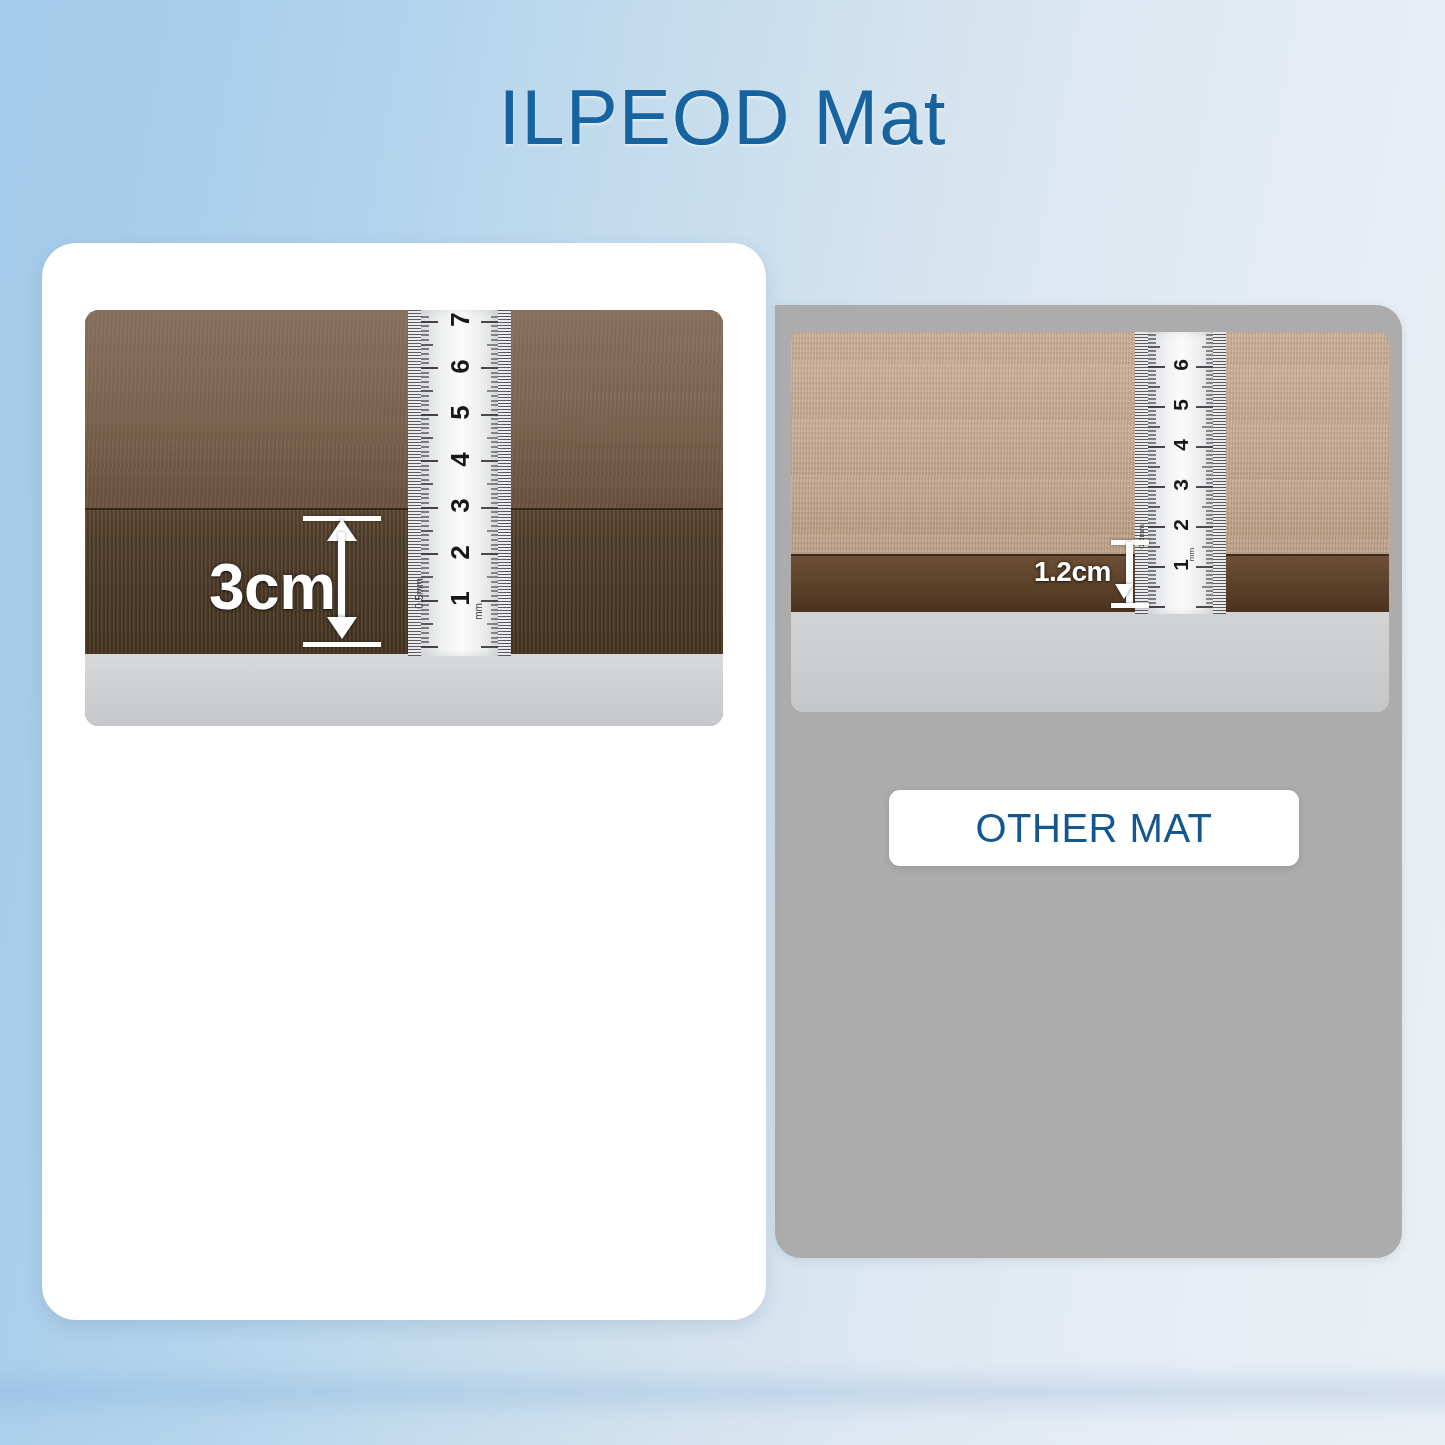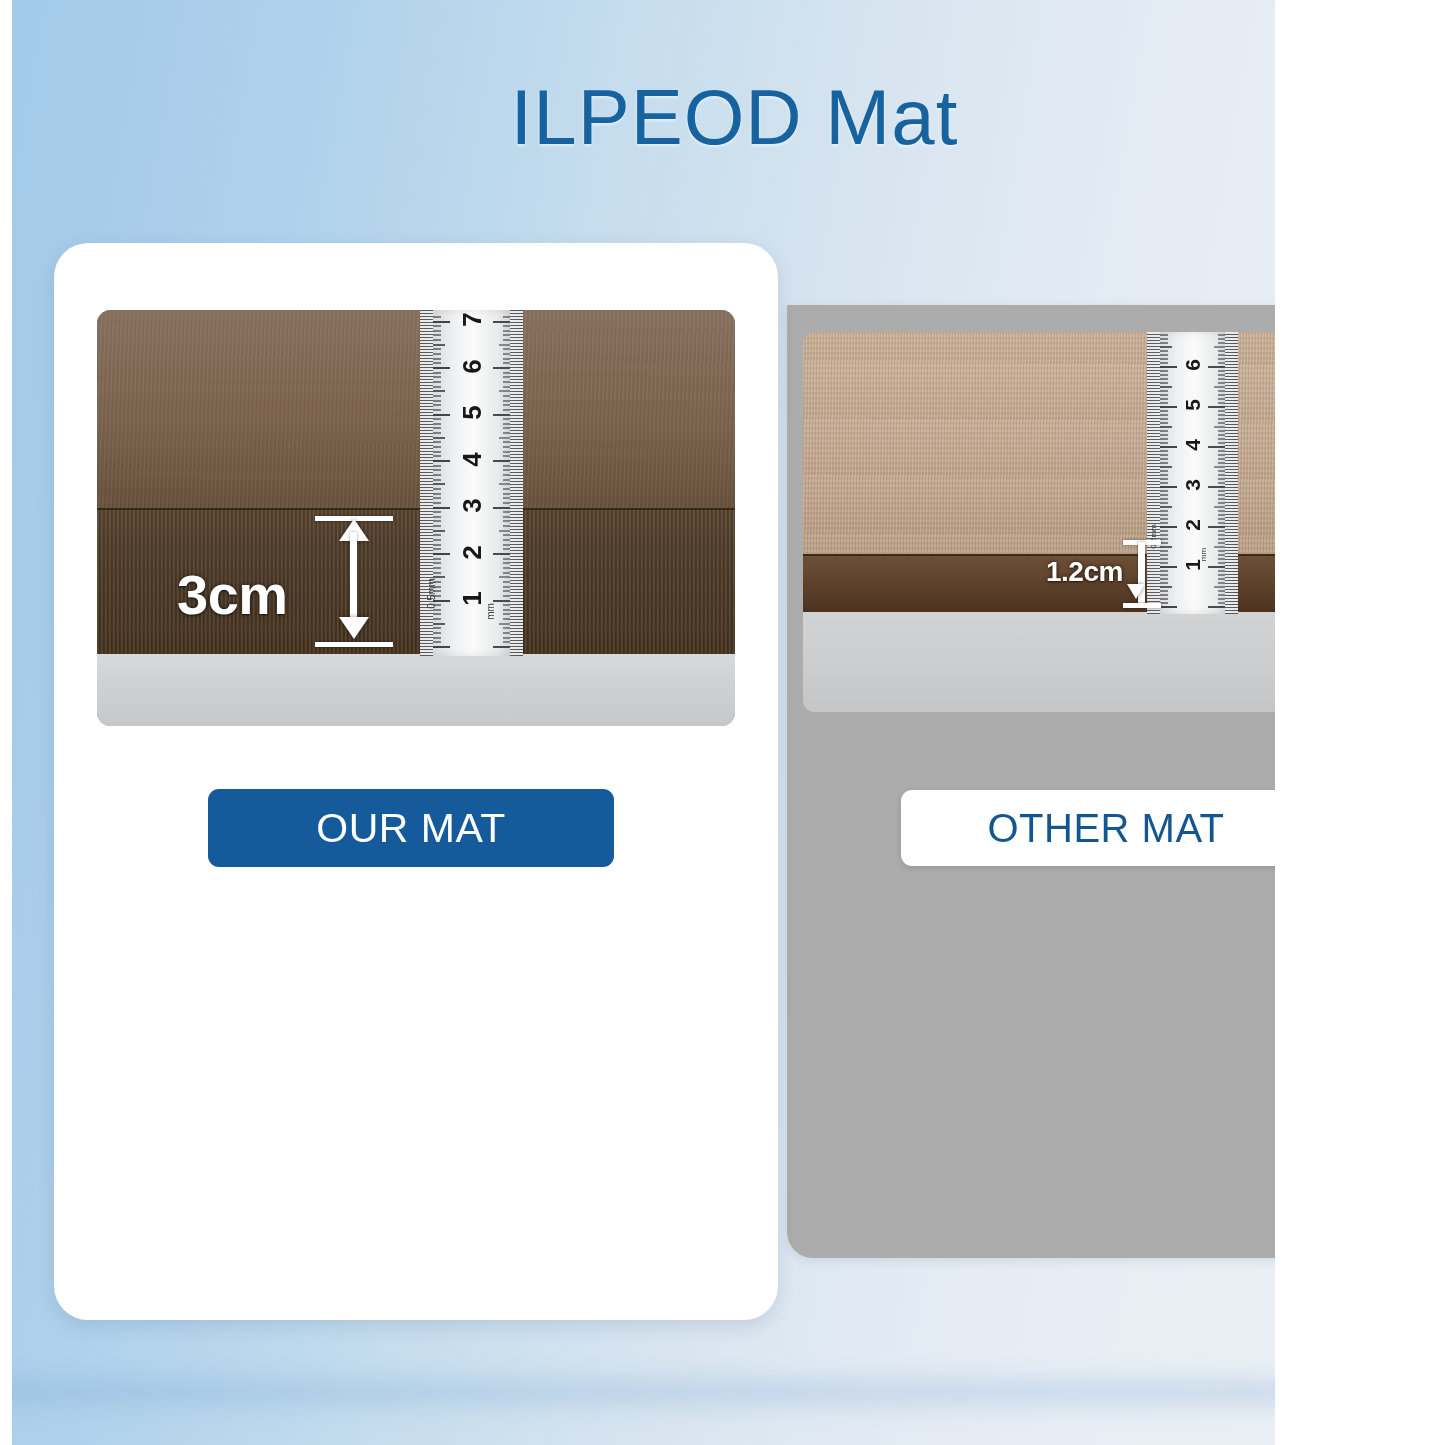--- a/index.html
+++ b/index.html
@@ -8,33 +8,32 @@
   }
   body {
     width: 1445px;
     height: 1445px;
     overflow: hidden;
     font-family: "Liberation Sans", sans-serif;
   }
 
   #canvas {
     position: relative;
-    width: 1263px;
+    width: 1445px;
     height: 1445px;
     background: linear-gradient(100deg,
         #a3cae9 0%,
         #a9cdea 12%,
         #b4d4ec 26%,
         #c4dced 40%,
         #d4e3ef 55%,
         #e0e9f2 70%,
         #e7edf4 85%,
         #eaeff5 100%);
     overflow: hidden;
-    margin-left: 12px;
   }
 
   
   .bottom-band {
     position: absolute;
     left: -40px;
     right: -40px;
     top: 1370px;
     height: 46px;
     background: linear-gradient(180deg,
@@ -253,22 +252,23 @@
     color: #ffffff;
     font-family: "Liberation Sans", sans-serif;
     font-weight: 700;
     letter-spacing: -0.5px;
     text-shadow: 0 0 4px rgba(0,0,0,0.55), 0 1px 2px rgba(0,0,0,0.5);
     white-space: nowrap;
   }
 
   #dim-our { left: 218px; top: 206px; width: 78px; height: 132px; }
   #label-our-thickness {
-    left: 80px; top: 252px;
-    font-size: 56px;
+    left: 80px; top: 240px;
+    font-size: 64px;
+    padding-left: 44px;
   }
 
   #dim-other { left: 320px; top: 208px; width: 38px; height: 68px; }
   #label-other-thickness {
     left: 243px; top: 224px;
     font-size: 28px;
   }
 
   
   #vs-badge {
@@ -798,19 +798,18 @@
       <div class="shaft" style="left:35px; top:16px; height:100px;"></div>
       <div class="ah down" style="left:24px; top:101px;"></div>
       <div class="cap" style="left:0px; top:126px; width:78px;"></div>
     </div>
 
     <div class="dim-label" id="label-our-thickness">3cm</div>
   </div>
 
   <div class="pill" id="pill-other">OTHER MAT</div>
 
-  <div class="pill" id="pill-our">OUR MAT</div>
 
 
 
 
   <div class="bottom-band"></div>
 </div>
 
 </body></html>

